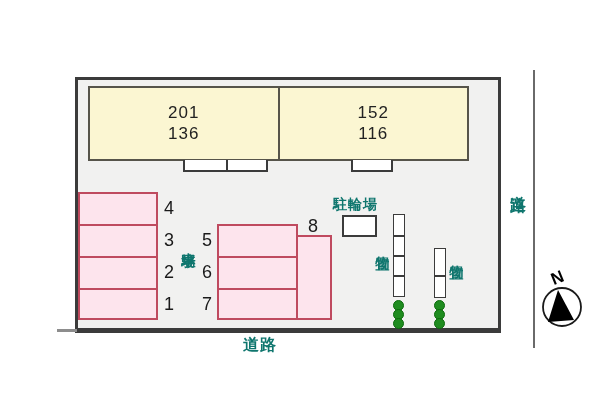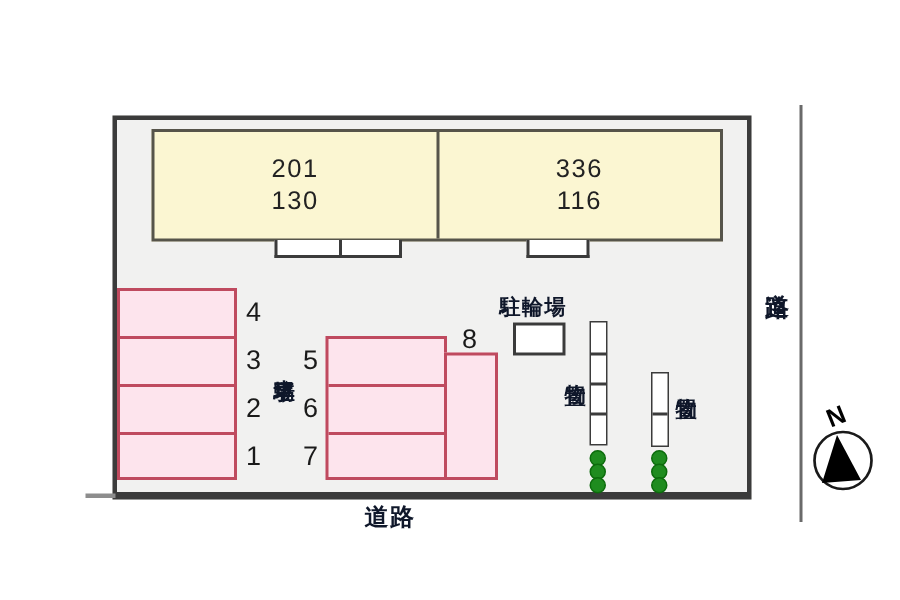--- a/index.html
+++ b/index.html
@@ -9,21 +9,21 @@
   }
   .abs{position:absolute;}
   
   .site{
     left:75px;top:77px;width:426px;height:256px;box-sizing:border-box;
     background:#f1f1f0;border:3px solid #3b3b3b;border-bottom-width:5px;
   }
   .road-stub{left:57px;top:329px;width:20px;height:3px;background:#8d8d8d;}
   
   .building{
-    left:101px;top:86px;width:381px;height:75px;box-sizing:border-box;
+    left:88px;top:86px;width:381px;height:75px;box-sizing:border-box;
     background:#fbf6d2;border:2px solid #56544a;display:flex;
   }
   .unit{flex:1;display:flex;flex-direction:column;align-items:center;justify-content:center;
     font-size:17px;line-height:1.2;color:#222;letter-spacing:1px;}
   .unit + .unit{border-left:2px solid #56544a;}
   
   .porch{box-sizing:border-box;background:#ffffff;border:2px solid #3b3b3b;border-top:none;}
   .porch-a{left:183px;top:160px;width:85px;height:12px;}
   .porch-b{left:351px;top:160px;width:42px;height:12px;}
   .porch-div{left:41px;top:0;width:2px;height:10px;background:#3b3b3b;}
@@ -37,21 +37,21 @@
   
   .wbox{box-sizing:border-box;background:#ffffff;border:2px solid #3b3b3b;}
   .bike-rect{left:342px;top:215px;width:35px;height:22px;}
   .storage{box-sizing:border-box;background:#ffffff;border:1.5px solid #3b3b3b;}
   .storage-tall{left:393px;top:214px;width:12px;height:83px;}
   .storage-short{left:434px;top:248px;width:12px;height:50px;}
   .sdiv{position:absolute;left:0;width:100%;height:1.5px;background:#3b3b3b;}
   
   .bush{width:11px;height:11px;border-radius:50%;background:#1f8c1f;border:1px solid #0c6b0c;box-sizing:border-box;}
   
-  .jp{font-size:14px;font-weight:bold;color:#0f172a;letter-spacing:1px;font-family:Liberation Mono, monospace;}
+  .jp{font-size:14px;font-weight:bold;color:#0f766e;letter-spacing:1px;font-family:Liberation Mono, monospace;}
   .vtext{writing-mode:vertical-rl;text-orientation:upright;}
   .lbl-parking{left:179px;top:241px;}
   .lbl-bike{left:333px;top:196px;width:50px;}
   .lbl-storage-tall{left:373px;top:245px;}
   .lbl-storage-short{left:447px;top:254px;}
   .lbl-road-right{left:506px;top:183px;font-size:16px;}
   .lbl-road-bottom{left:230px;top:335px;width:60px;text-align:center;font-size:16px;font-weight:bold;}
   
   .road-line{left:533px;top:70px;width:2px;height:278px;background:#6a6a6a;}
 </style>
@@ -59,24 +59,24 @@
 <body>
 
 <div class="canvas">
 
   <div class="abs site"></div>
   <div class="abs road-stub"></div>
 
   <div class="abs building">
     <div class="unit">
       <span>201</span>
-      <span>130</span>
+      <span>136</span>
     </div>
     <div class="unit">
-      <span>336</span>
+      <span>152</span>
       <span>116</span>
     </div>
   </div>
 
   <div class="abs porch porch-a">
     <div class="abs porch-div"></div>
   </div>
   <div class="abs porch porch-b"></div>
 
   <div class="abs pblock pblock-left">

